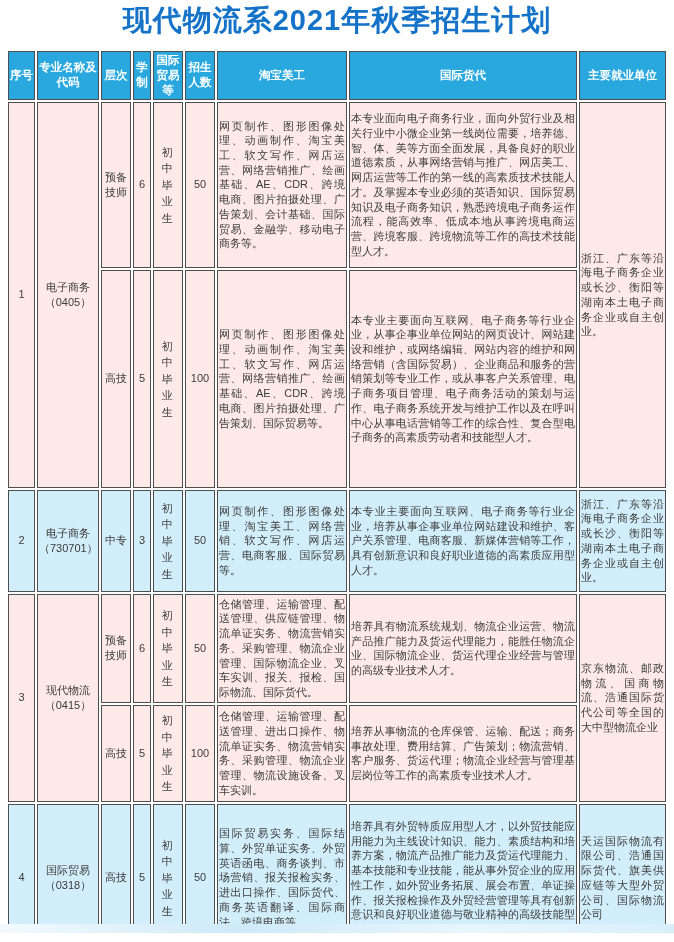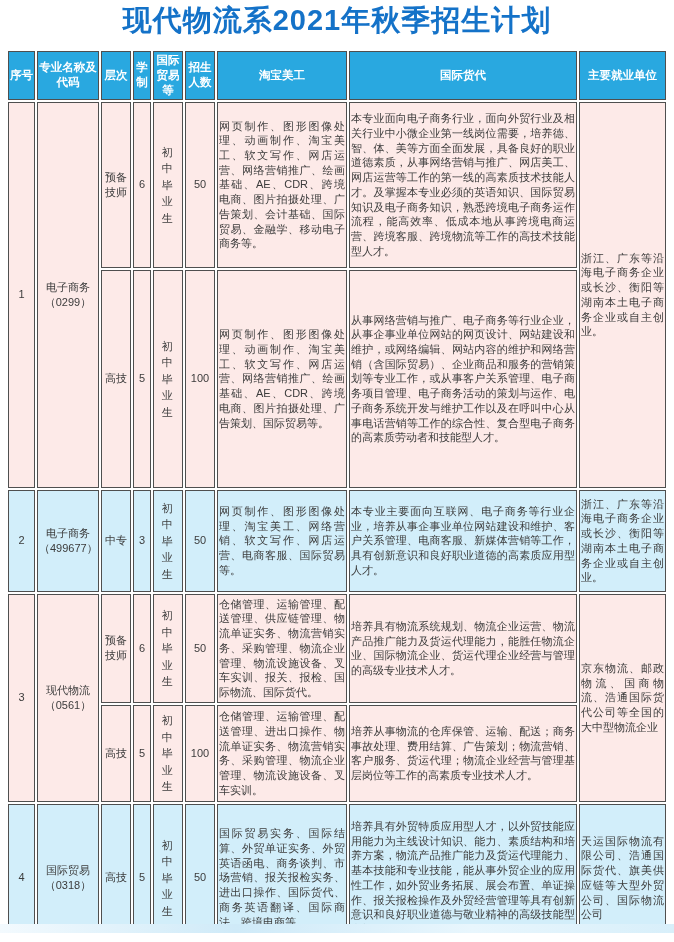--- a/index.html
+++ b/index.html
@@ -63,58 +63,58 @@
         <th>招生人数</th>
         <th>淘宝美工</th>
         <th>国际货代</th>
         <th>主要就业单位</th>
       </tr>
     </thead>
     <tbody>
 
       <tr class="pink" style="height:166px">
         <td class="center" rowspan="2">1</td>
-        <td class="center" rowspan="2">电子商务（0299）</td>
+        <td class="center" rowspan="2">电子商务（0405）</td>
         <td class="center">预备技师</td>
         <td class="center">6</td>
         <td class="center"><span class="vtext">初中毕业生</span></td>
         <td class="center">50</td>
         <td class="para">网页制作、图形图像处理、动画制作、淘宝美工、软文写作、网店运营、网络营销推广、绘画基础、AE、CDR、跨境电商、图片拍摄处理、广告策划、会计基础、国际贸易、金融学、移动电子商务等。</td>
         <td class="para">本专业面向电子商务行业，面向外贸行业及相关行业中小微企业第一线岗位需要，培养德、智、体、美等方面全面发展，具备良好的职业道德素质，从事网络营销与推广、网店美工、网店运营等工作的第一线的高素质技术技能人才。及掌握本专业必须的英语知识、国际贸易知识及电子商务知识，熟悉跨境电子商务运作流程，能高效率、低成本地从事跨境电商运营、跨境客服、跨境物流等工作的高技术技能型人才。</td>
         <td class="para" rowspan="2">浙江、广东等沿海电子商务企业或长沙、衡阳等湖南本土电子商务企业或自主创业。</td>
       </tr>
       <tr class="pink" style="height:218px">
         <td class="center">高技</td>
         <td class="center">5</td>
         <td class="center"><span class="vtext">初中毕业生</span></td>
         <td class="center">100</td>
         <td class="para">网页制作、图形图像处理、动画制作、淘宝美工、软文写作、网店运营、网络营销推广、绘画基础、AE、CDR、跨境电商、图片拍摄处理、广告策划、国际贸易等。</td>
-        <td class="para">从事网络营销与推广、电子商务等行业企业，从事企事业单位网站的网页设计、网站建设和维护，或网络编辑、网站内容的维护和网络营销（含国际贸易）、企业商品和服务的营销策划等专业工作，或从事客户关系管理、电子商务项目管理、电子商务活动的策划与运作、电子商务系统开发与维护工作以及在呼叫中心从事电话营销等工作的综合性、复合型电子商务的高素质劳动者和技能型人才。</td>
+        <td class="para">本专业主要面向互联网、电子商务等行业企业，从事企事业单位网站的网页设计、网站建设和维护，或网络编辑、网站内容的维护和网络营销（含国际贸易）、企业商品和服务的营销策划等专业工作，或从事客户关系管理、电子商务项目管理、电子商务活动的策划与运作、电子商务系统开发与维护工作以及在呼叫中心从事电话营销等工作的综合性、复合型电子商务的高素质劳动者和技能型人才。</td>
       </tr>
 
       <tr class="blue" style="height:102px">
         <td class="center">2</td>
-        <td class="center">电子商务（499677）</td>
+        <td class="center">电子商务（730701）</td>
         <td class="center">中专</td>
         <td class="center">3</td>
         <td class="center"><span class="vtext">初中毕业生</span></td>
         <td class="center">50</td>
         <td class="para">网页制作、图形图像处理、淘宝美工、网络营销、软文写作、网店运营、电商客服、国际贸易等。</td>
         <td class="para">本专业主要面向互联网、电子商务等行业企业，培养从事企事业单位网站建设和维护、客户关系管理、电商客服、新媒体营销等工作，具有创新意识和良好职业道德的高素质应用型人才。</td>
         <td class="para">浙江、广东等沿海电子商务企业或长沙、衡阳等湖南本土电子商务企业或自主创业。</td>
       </tr>
 
       <tr class="pink" style="height:109px">
         <td class="center" rowspan="2">3</td>
-        <td class="center" rowspan="2">现代物流（0561）</td>
+        <td class="center" rowspan="2">现代物流（0415）</td>
         <td class="center">预备技师</td>
         <td class="center">6</td>
         <td class="center"><span class="vtext">初中毕业生</span></td>
         <td class="center">50</td>
-        <td class="para">仓储管理、运输管理、配送管理、供应链管理、物流单证实务、物流营销实务、采购管理、物流企业管理、物流设施设备、叉车实训、报关、报检、国际物流、国际货代。</td>
+        <td class="para">仓储管理、运输管理、配送管理、供应链管理、物流单证实务、物流营销实务、采购管理、物流企业管理、国际物流企业、叉车实训、报关、报检、国际物流、国际货代。</td>
         <td class="para">培养具有物流系统规划、物流企业运营、物流产品推广能力及货运代理能力，能胜任物流企业、国际物流企业、货运代理企业经营与管理的高级专业技术人才。</td>
         <td class="para" rowspan="2">京东物流、邮政物流、国商物流、浩通国际货代公司等全国的大中型物流企业</td>
       </tr>
       <tr class="pink" style="height:97px">
         <td class="center">高技</td>
         <td class="center">5</td>
         <td class="center"><span class="vtext">初中毕业生</span></td>
         <td class="center">100</td>
         <td class="para">仓储管理、运输管理、配送管理、进出口操作、物流单证实务、物流营销实务、采购管理、物流企业管理、物流设施设备、叉车实训。</td>
         <td class="para">培养从事物流的仓库保管、运输、配送；商务事故处理、费用结算、广告策划；物流营销、客户服务、货运代理；物流企业经营与管理基层岗位等工作的高素质专业技术人才。</td>

